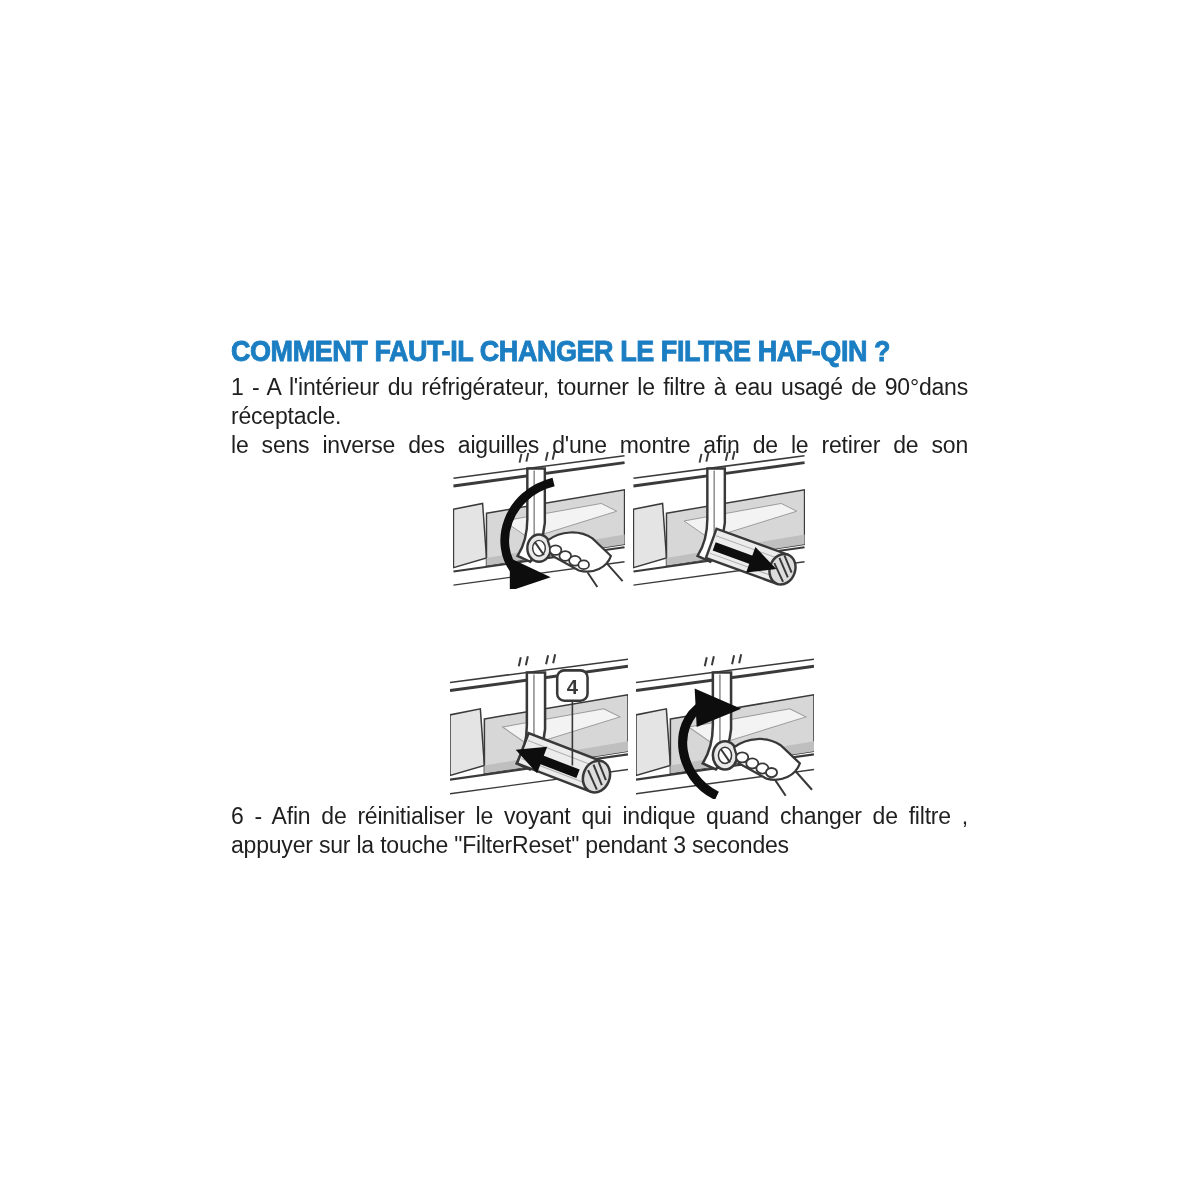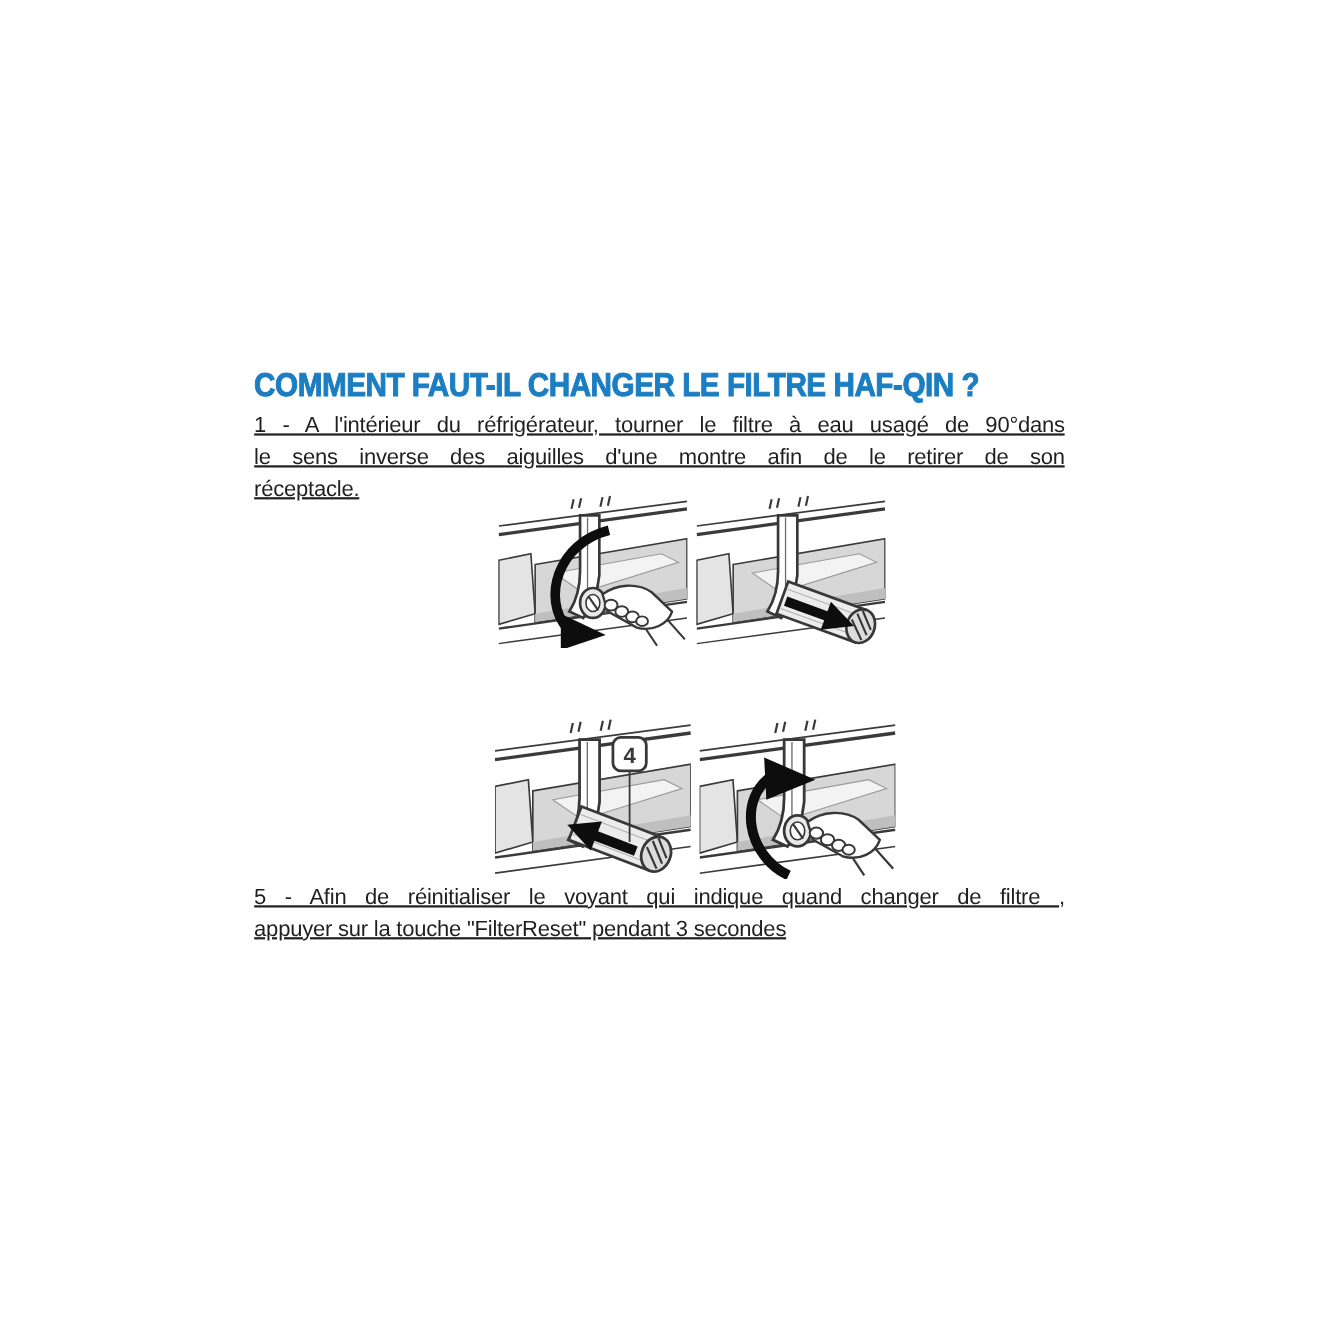--- a/index.html
+++ b/index.html
@@ -34,28 +34,27 @@
     color: #1b7ec2;
     -webkit-text-stroke: 0.9px #1b7ec2;
   }
   .para {
     position: absolute;
     left: 231px;
     width: 737px;
     color: #1f1f1f;
   }
   .line {
-    font-size: 20px;
+    font-size: 23px;
     line-height: 29px;
     letter-spacing: -0.2px;
     text-align: justify;
     text-align-last: justify;
     height: 29px;
     overflow: hidden;
-    text-decoration: underline;
   }
   .line.last {
     text-align: left;
     text-align-last: left;
   }
   .fig {
     position: absolute;
     display: flex;
   }
   #fig-step1 { left: 453px; top: 449px; gap: 8px; }
@@ -106,22 +105,22 @@
       </g>
     </defs>
   </svg>
 
   <div class="heading">
     <span>COMMENT FAUT-IL CHANGER LE FILTRE HAF-QIN ?</span>
   </div>
 
   <div class="para" style="top:373px;">
     <div class="line">1 - A l'intérieur du réfrigérateur, tourner le filtre à eau usagé de 90°dans</div>
+    <div class="line last">réceptacle.</div>
     <div class="line">le sens inverse des aiguilles d'une montre afin de le retirer de son</div>
-    <div class="line last">réceptacle.</div>
   </div>
 
   <div class="fig" id="fig-step1">
     <svg viewBox="0 0 176 144">
       <use href="#panel-bg"></use>
       <use href="#hand-grip"></use>
       <g>
         <path d="M103,34 C55,46 40,98 64,126" stroke="#0d0d0d" stroke-width="9" fill="none"></path>
         <polygon points="58,112 100,132 58,146" fill="#0d0d0d"></polygon>
       </g>
@@ -159,17 +158,17 @@
       <use href="#panel-bg"></use>
       <use href="#hand-grip"></use>
       <g>
         <path d="M80,142 C42,124 34,72 66,52" stroke="#0d0d0d" stroke-width="9" fill="none"></path>
         <polygon points="58,36 104,56 60,74" fill="#0d0d0d"></polygon>
       </g>
     </svg>
   </div>
 
   <div class="para" style="top:802px;">
-    <div class="line">5 - Afin de réinitialiser le voyant qui indique quand changer de filtre ,</div>
+    <div class="line">6 - Afin de réinitialiser le voyant qui indique quand changer de filtre ,</div>
     <div class="line last">appuyer sur la touche "FilterReset" pendant 3 secondes</div>
   </div>
 
 </div>
 
 </body></html>

